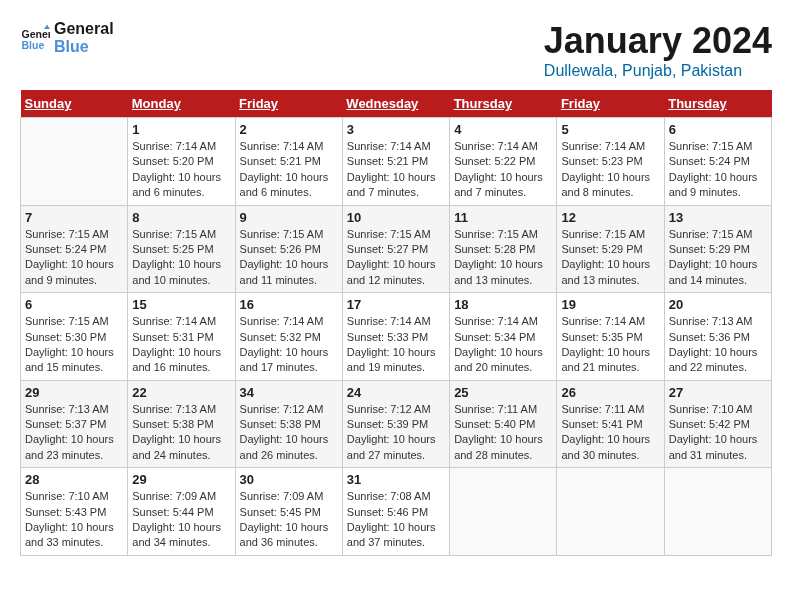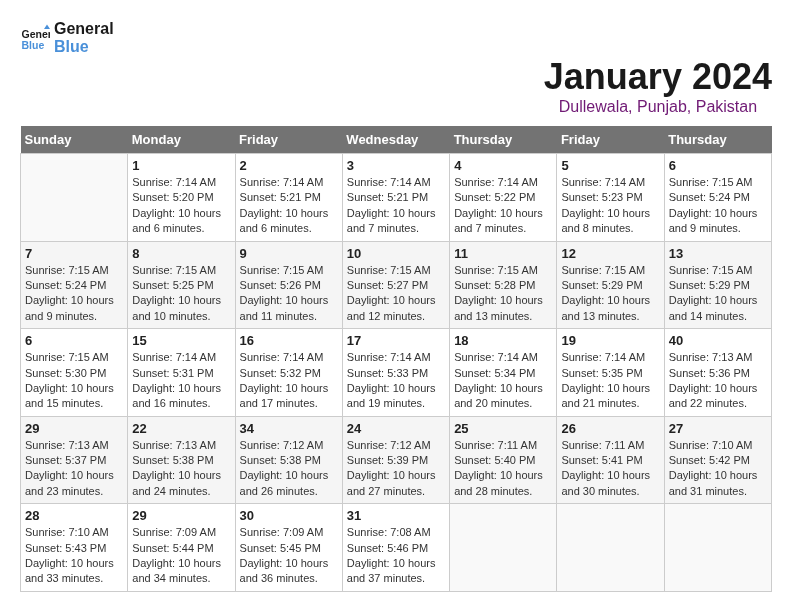--- a/index.html
+++ b/index.html
@@ -19,44 +19,44 @@
     .logo {
       display: flex;
       align-items: center;
       gap: 4px;
     }
     .logo-icon {
       width: 30px;
       height: 30px;
     }
     .title-section {
-      text-align: center;
-      margin-top: 36px;
+      text-align: left;
     }
     .main-title {
       font-size: 36px;
       font-weight: bold;
       color: #1a1a1a;
     }
     .subtitle {
       font-size: 16px;
-      color: #701a75;
+      color: #0369a1;
     }
     table {
       width: 100%;
       border-collapse: collapse;
       font-size: 11px;
     }
     thead tr th {
-      background-color: #737373;
+      background-color: #b91c1c;
       color: white;
       padding: 6px 4px;
       text-align: left;
       font-size: 13px;
       font-weight: bold;
+      text-decoration: underline;
     }
     tbody tr td {
       border: 1px solid #ccc;
       padding: 4px 4px;
       vertical-align: top;
       min-height: 80px;
       background: #fff;
     }
     tbody tr:nth-child(even) td {
       background: #f5f5f5;
@@ -187,21 +187,21 @@
         </td>
         <td>
           <span class="day-num">18</span>
           <div class="day-info">Sunrise: 7:14 AM<br>Sunset: 5:34 PM<br>Daylight: 10 hours<br>and 20 minutes.</div>
         </td>
         <td>
           <span class="day-num">19</span>
           <div class="day-info">Sunrise: 7:14 AM<br>Sunset: 5:35 PM<br>Daylight: 10 hours<br>and 21 minutes.</div>
         </td>
         <td>
-          <span class="day-num">40</span>
+          <span class="day-num">20</span>
           <div class="day-info">Sunrise: 7:13 AM<br>Sunset: 5:36 PM<br>Daylight: 10 hours<br>and 22 minutes.</div>
         </td>
       </tr>
       <tr>
         <td>
           <span class="day-num">29</span>
           <div class="day-info">Sunrise: 7:13 AM<br>Sunset: 5:37 PM<br>Daylight: 10 hours<br>and 23 minutes.</div>
         </td>
         <td>
           <span class="day-num">22</span>

